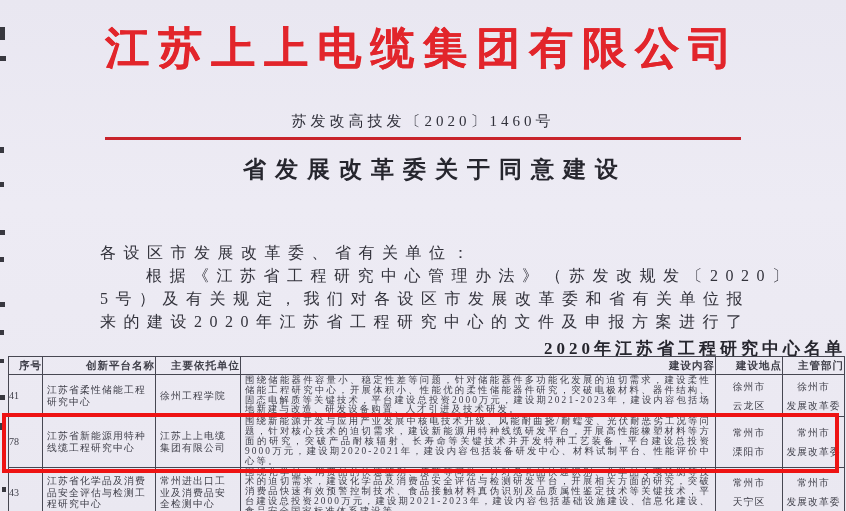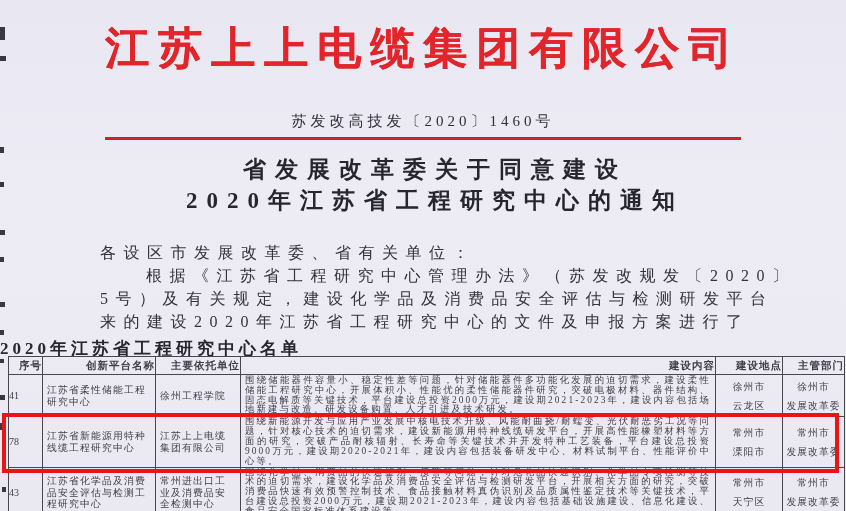--- a/index.html
+++ b/index.html
@@ -72,21 +72,21 @@
   .doc-body{
     position:absolute;top:241px;left:100px;width:660px;
     font-size:16px;line-height:23px;
     letter-spacing:7.5px;
     color:#33333c;
   }
   .doc-body .line{white-space:nowrap;}
   .doc-body .indent{padding-left:46px;}
   .table-title{
     position:absolute;top:337px;left:0;right:0;
-    text-align:left;
+    text-align:right;
     font-size:17px;font-weight:bold;letter-spacing:4px;
     color:#26262e;
     white-space:nowrap;
   }
   table.center-table{
     position:absolute;top:356px;left:8px;
     width:836px;
     border-collapse:collapse;
     table-layout:fixed;
     color:var(--table-ink);
@@ -147,27 +147,26 @@
   </div>
 
   <div class="doc-header">江苏上上电缆集团有限公司</div>
 
   <div class="doc-number">苏发改高技发〔2020〕1460号</div>
 
   <div class="red-rule"></div>
 
   <div class="doc-title">
     <div>省发展改革委关于同意建设</div>
-    <div>2020年江苏省工程研究中心的通知</div>
   </div>
 
   <div class="doc-body">
     <div class="line">各设区市发展改革委、省有关单位：</div>
     <div class="line indent">根据《江苏省工程研究中心管理办法》（苏发改规发〔2020〕</div>
-    <div class="line">5号）及有关规定，建设化学品及消费品安全评估与检测研发平台</div>
+    <div class="line">5号）及有关规定，我们对各设区市发展改革委和省有关单位报</div>
     <div class="line">来的建设2020年江苏省工程研究中心的文件及申报方案进行了</div>
   </div>
 
   <div class="table-title">2020年江苏省工程研究中心名单</div>
 
   <table class="center-table">
     <colgroup>
       <col style="width:34px">
         <col style="width:113px">
         <col style="width:85px">

